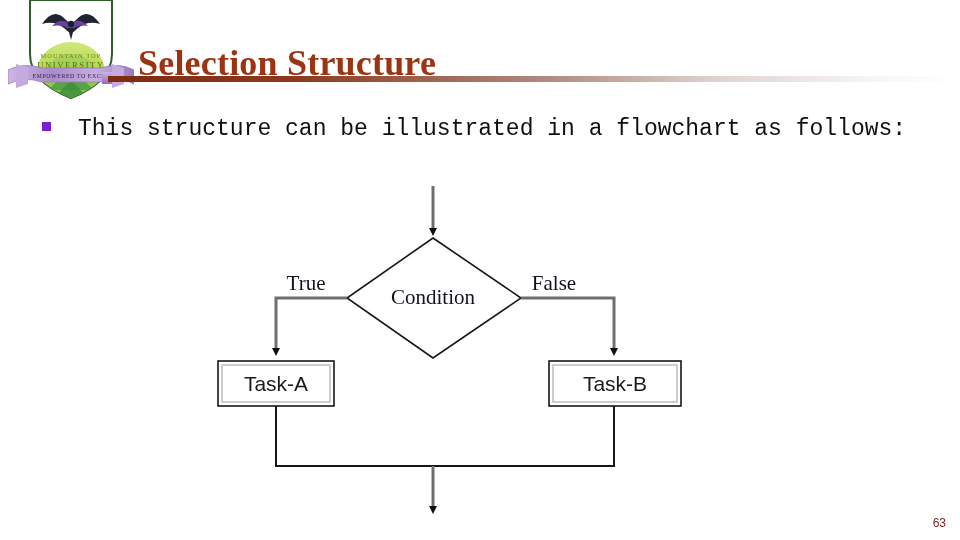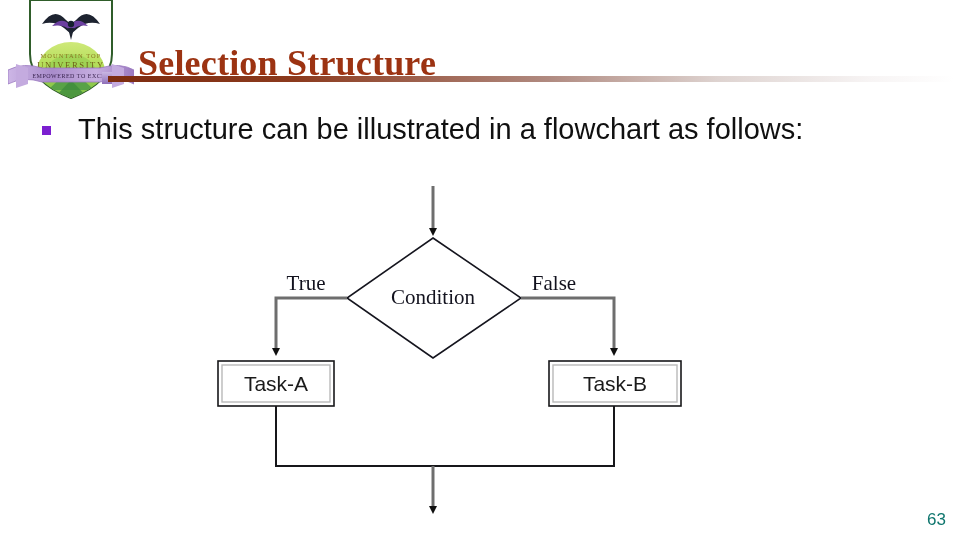--- a/index.html
+++ b/index.html
@@ -83,22 +83,22 @@
   .bullet-mark {
     width: 9px;
     height: 9px;
     background: #7b1fd0;
     flex: 0 0 auto;
     margin-right: 27px;
     position: relative;
     top: -4px;
   }
   .bullet-text {
-    font-family: Liberation Sans, sans-serif;
-    font-size: 29px;
+    font-family: Liberation Mono, monospace;
+    font-size: 23px;
     line-height: 30px;
     color: #101010;
     white-space: nowrap;
   }
 
   
   .flow-area {
     position: absolute;
     left: 196px;
     top: 180px;
@@ -117,22 +117,22 @@
     font-size: 21px;
     fill: #1a1a1a;
   }
 
   
   .page-number {
     position: absolute;
     right: 14px;
     bottom: 10px;
     font-family: "Liberation Sans", sans-serif;
-    font-size: 17px;
-    color: #0f766e;
+    font-size: 12px;
+    color: #7f1d1d;
   }
 </style>
 </head>
 <body>
 
 <div class="slide">
 
   <div class="logo-wrap">
     <svg width="126" height="108" viewBox="0 0 126 108" xmlns="http://www.w3.org/2000/svg">
       <defs>

